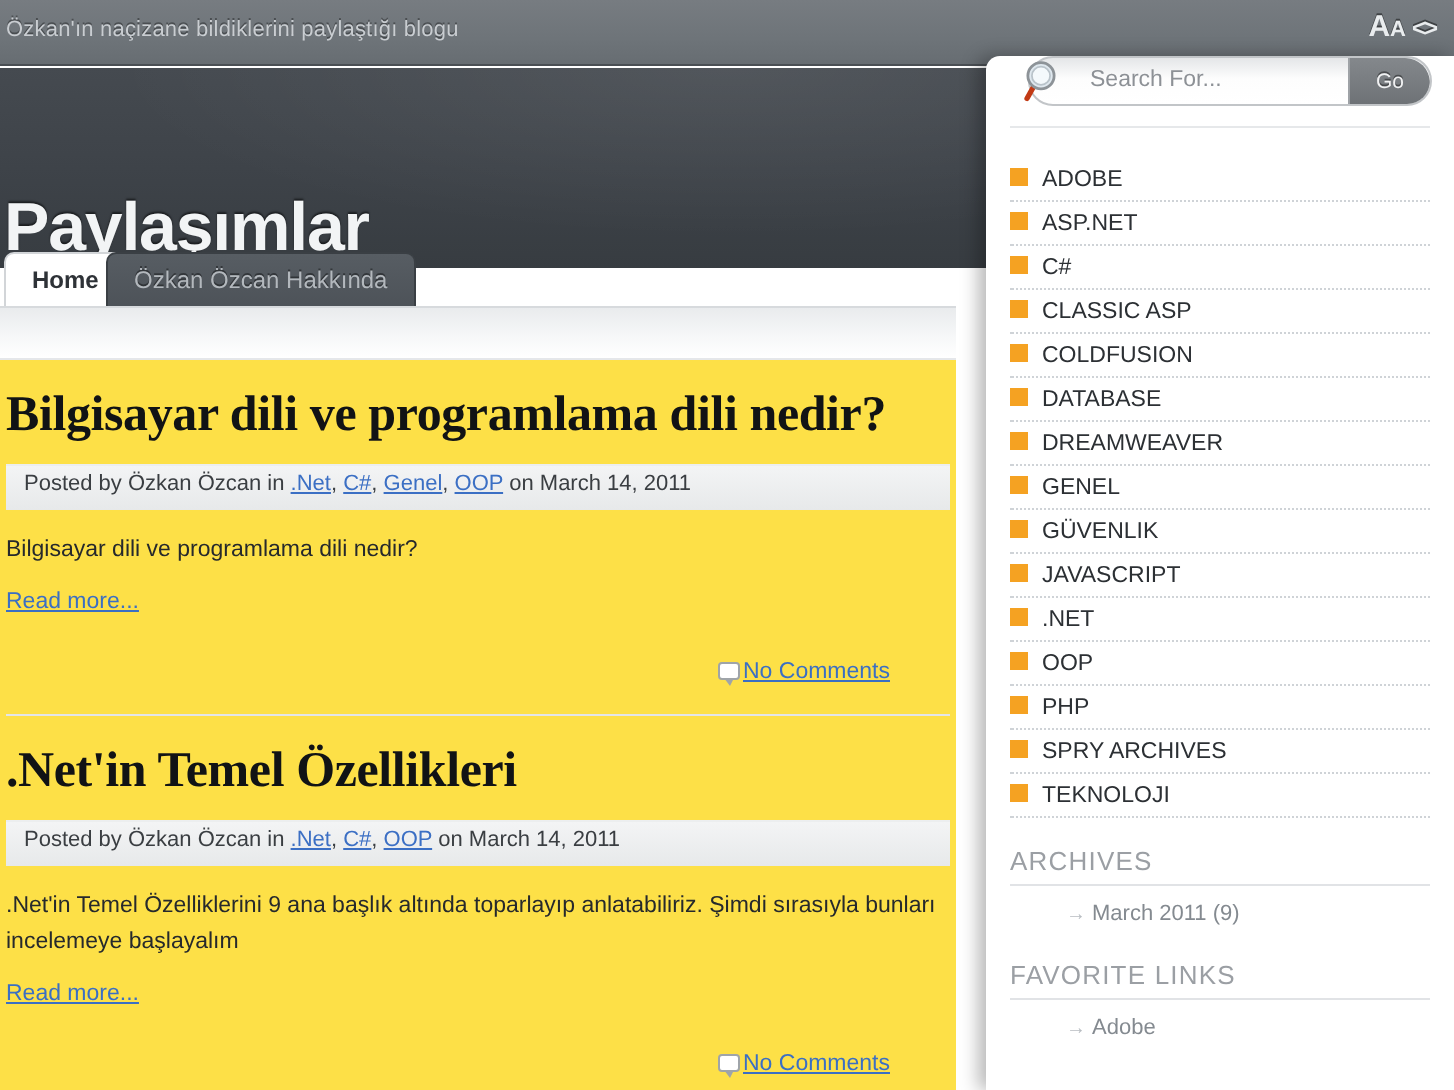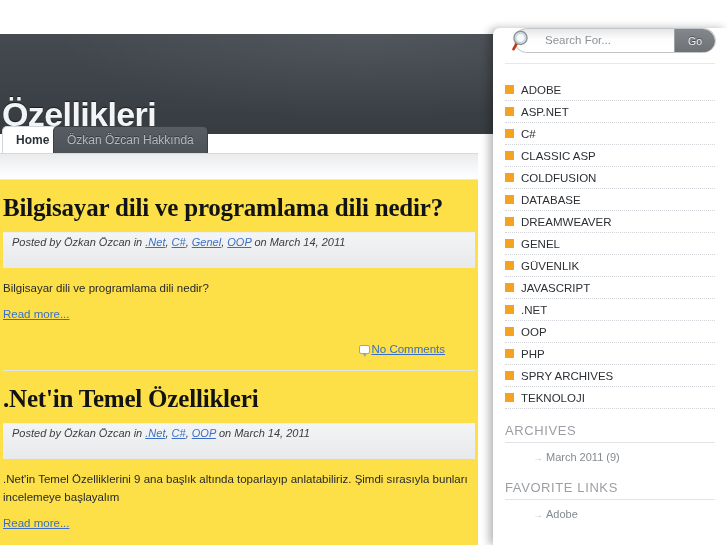--- a/index.html
+++ b/index.html
@@ -122,30 +122,29 @@
   .post-title {
     font-family: "Liberation Serif", serif;
     font-size: 25px;
     color: #111315;
     margin: 14px 0 0 0;
     line-height: 1.12;
     letter-spacing: -.2px;
   }
   .post-meta {
     margin-top: 10px;
-    height: 36px;
+    height: 23px;
     line-height: 19px;
     padding-left: 9px;
     font-size: 11px;
     color: #3a3e42;
     background-image: linear-gradient(180deg, #f3f4f5 0%, #e7e9ea 100%);
     border-top: 1px solid #eceeef;
     white-space: nowrap;
     overflow: hidden;
-    font-style: italic;
   }
   .post-meta a { color: #3b6fc4; text-decoration: underline; }
   .post-body {
     margin-top: 12px;
     font-size: 11.5px;
     color: #26292c;
     line-height: 1.5;
   }
   .readmore {
     display: inline-block;
@@ -279,23 +278,29 @@
     white-space: nowrap;
     margin-left: 28px;
   }
   .arrow { color: #b8bdc2; margin-right: 3px; font-size: 10px; }
 </style>
 </head>
 <body>
 
 <div id="page">
 
+  <div class="topbar">
+    <div class="tagline">Özkan'ın naçizane bildiklerini paylaştığı blogu</div>
+    <div class="fontsizer">
+      <span class="big">A</span><span class="small">A</span><span class="arrows">&lt;&gt;</span>
+    </div>
+  </div>
 
   <div class="masthead">
-    <div class="blogtitle">Özellikleri</div>
+    <div class="blogtitle">Paylaşımlar</div>
   </div>
 
   <div class="navstrip">
     <div class="tab active">Home</div>
     <div class="tab inactive">Özkan Özcan Hakkında</div>
   </div>
 
   <div class="content">
     <div class="content-topfade"></div>
 

